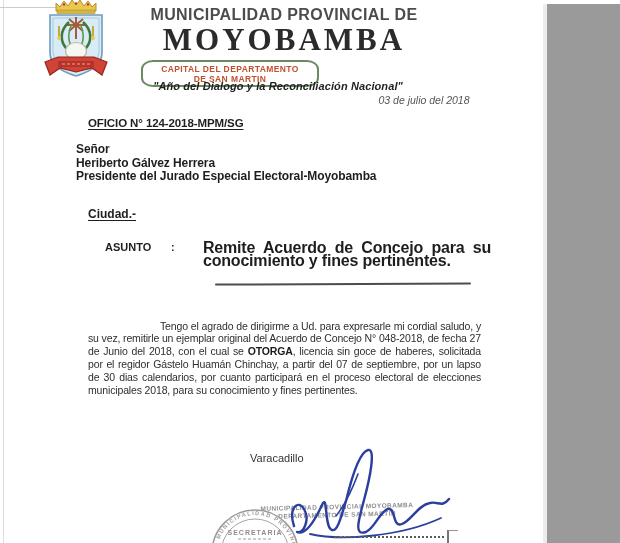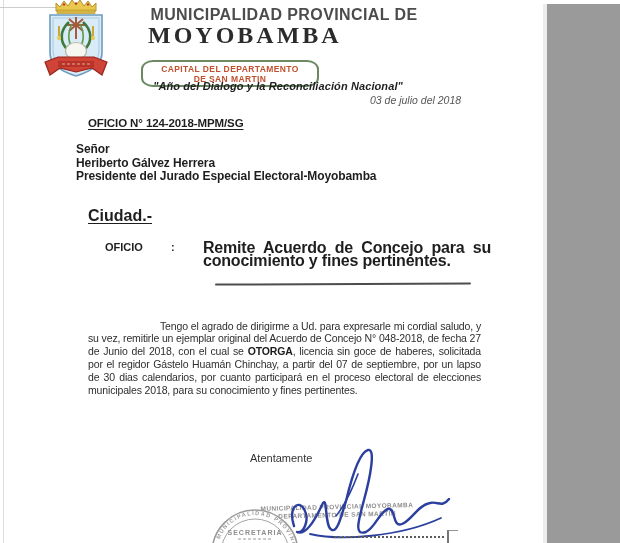--- a/index.html
+++ b/index.html
@@ -11,38 +11,38 @@
   .viewer-bg{position:absolute;top:4px;left:547px;width:73px;height:539px;background:var(--viewer_background,#9a9a9a);}
   .page-edge{position:absolute;top:4px;left:543px;width:4px;height:539px;background:#ececec;}
   
   .scan-border-left{position:absolute;top:0;left:3px;width:1px;height:543px;background:#ddd;}
   .scan-border-top{position:absolute;top:7px;left:0;width:62px;height:1px;background:#ccc;}
 
   
   .coat{position:absolute;left:37px;top:0;}
   .org-line{position:absolute;left:148px;top:6px;width:272px;text-align:center;
     font-size:16px;font-weight:bold;letter-spacing:.4px;color:#4c4c4c;}
-  .org-name{position:absolute;left:148px;top:22px;width:272px;
-    font-family:"Liberation Serif",serif;font-size:24px;font-weight:bold;letter-spacing:3px;color:#2b2b2b;}
+  .org-name{position:absolute;left:148px;top:22px;width:272px;text-align:center;
+    font-family:"Liberation Serif",serif;font-size:31px;font-weight:bold;letter-spacing:3px;color:#2b2b2b;}
   .banner{position:absolute;left:141px;top:60px;width:178px;box-sizing:border-box;
     border:2px solid var(--banner_border,#6b8a63);border-radius:12px/9px;padding:2px 17px 1px;
     text-align:center;font-size:8.5px;font-weight:bold;letter-spacing:.4px;
     color:var(--banner_text,#c0512f);background:#fff;}
   .motto{position:absolute;left:148px;top:80px;width:260px;text-align:center;
     font-size:11px;font-weight:bold;font-style:italic;color:#1f1f1f;letter-spacing:.1px;}
-  .date-line{position:absolute;left:370px;top:94px;width:108px;text-align:left;
+  .date-line{position:absolute;left:370px;top:94px;width:108px;text-align:center;
     font-size:10.5px;font-style:italic;color:#555;}
 
   
   .oficio{position:absolute;left:88px;top:117px;font-size:11.5px;font-weight:bold;color:#1e1e1e;
     letter-spacing:-.1px;text-decoration:underline;text-underline-offset:2px;}
   .recipient{position:absolute;left:76px;top:143px;line-height:13.5px;}
   .recipient .b{font-size:12px;font-weight:bold;color:#1e1e1e;letter-spacing:-.1px;}
   .recipient .r{font-size:10.5px;color:#444;}
-  .ciudad{position:absolute;left:88px;top:207px;font-size:16px;font-weight:bold;color:#1e1e1e;
+  .ciudad{position:absolute;left:88px;top:207px;font-size:12px;font-weight:bold;color:#1e1e1e;
     text-decoration:underline;text-underline-offset:2px;}
   .asunto{position:absolute;left:105px;top:241px;display:grid;grid-template-columns:66px 32px 288px;}
   .asunto .lbl,.asunto .sep{font-size:11px;font-weight:bold;color:#1e1e1e;}
   .asunto .txt{font-size:16px;font-weight:bold;color:#1e1e1e;line-height:13px;
     text-align:justify;letter-spacing:-.2px;}
   .scanline{position:absolute;left:215px;top:283px;width:256px;height:2px;background:#4d4d4d;
     transform:rotate(-.25deg);border-radius:1px;}
   .para{position:absolute;left:88px;width:393px;font-size:10.5px;line-height:12.9px;
     text-align:justify;color:#2e2e2e;letter-spacing:-.15px;}
   .p1{top:309px;text-indent:72px;}
@@ -103,31 +103,31 @@
 
   <div class="recipient">
     <div class="b">Señor</div>
     <div class="b">Heriberto Gálvez Herrera</div>
     <div class="b">Presidente del Jurado Especial Electoral-Moyobamba</div>
   </div>
 
   <div class="ciudad">Ciudad.-</div>
 
   <div class="asunto">
-    <span class="lbl">OFICIO</span>
+    <span class="lbl">ASUNTO</span>
     <span class="sep">:</span>
     <span class="txt">Remite Acuerdo de Concejo para su conocimiento y fines pertinentes.</span>
   </div>
 
   <div class="scanline"></div>
 
   <p class="para p1"><span>Tengo el agrado de dirigirme a Ud. para expresarle mi cordial saludo, y su vez, remitirle un ejemplar original del Acuerdo de Concejo N° 048-2018, de fecha 27 de Junio del 2018, con el cual se </span><b>OTORGA</b><span>, licencia sin goce de haberes, solicitada por el regidor Gástelo Huamán Chinchay, a partir del 07 de septiembre, por un lapso de 30 dias calendarios, por cuanto participará en el proceso electoral de elecciones municipales 2018, para su conocimiento y fines pertinentes.</span></p>
 
 
-  <div class="closing">Atentamente</div>
+  <div class="closing">Varacadillo</div>
 
   <div class="office-stamp">
     <div>MUNICIPALIDAD PROVINCIAL MOYOBAMBA</div>
     <div>DEPARTAMENTO DE SAN MARTIN</div>
   </div>
 
   <svg class="round-stamp" width="98" height="46" viewBox="0 0 98 46">
     <defs>
         <path id="rimArc" d="M12,56 A38,38 0 0 1 88,56"></path>
       </defs>

